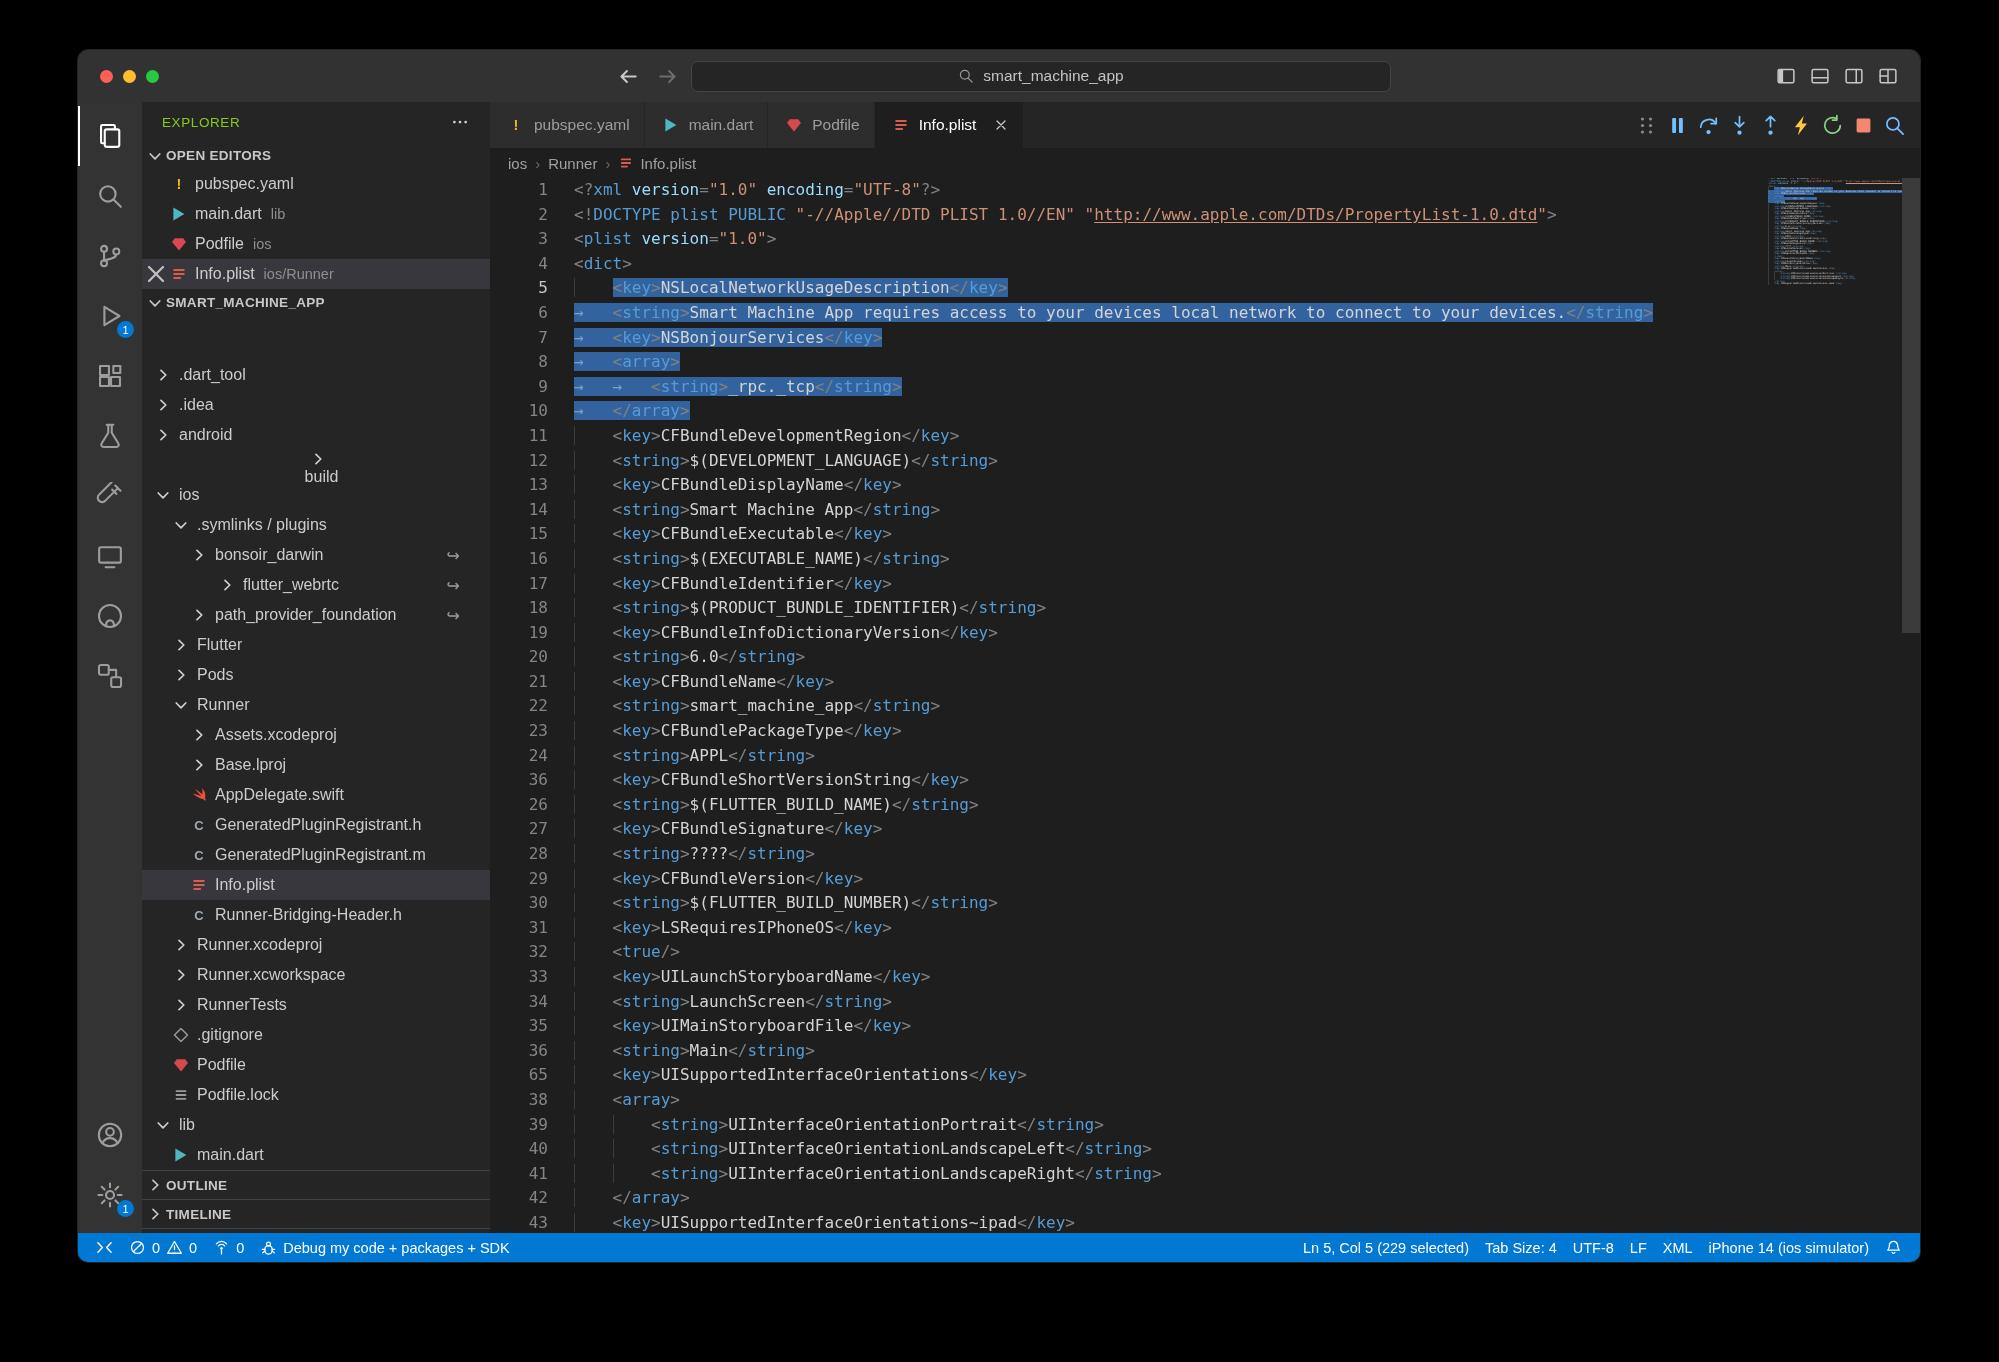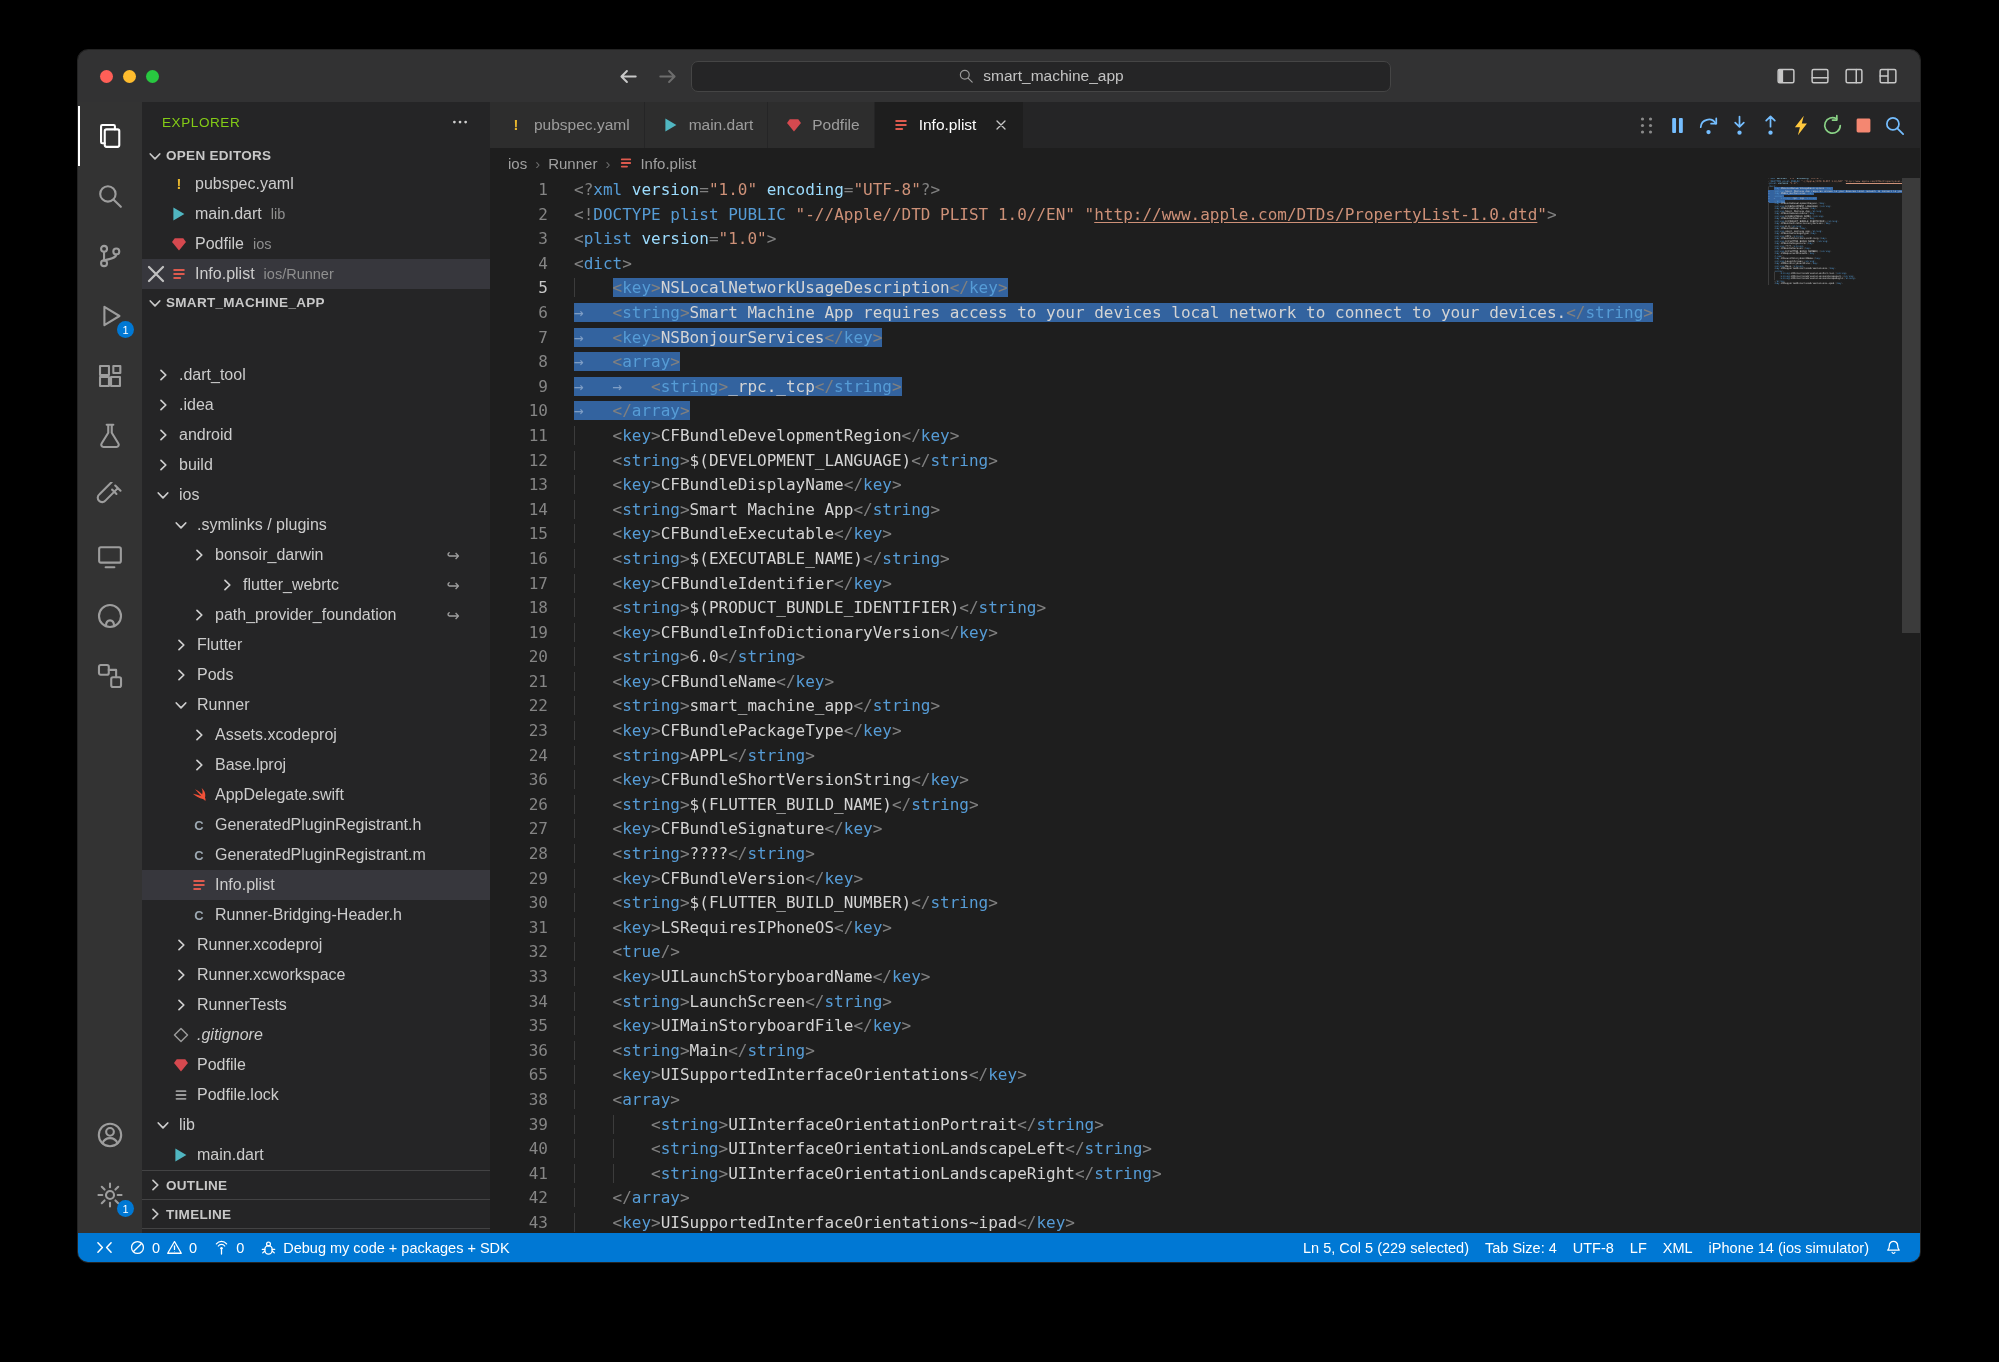--- a/index.html
+++ b/index.html
@@ -372,21 +372,21 @@
             <span class="label">.idea</span>
           </div>
           <div class="row" style="padding-left: 12px;">
             <span class="icon chev">
               <svg viewBox="0 0 16 16" fill="none" stroke="currentColor" stroke-width="1.2" stroke-linecap="round" stroke-linejoin="round">
                 <path d="M6.2 3.8l4.3 4.2-4.3 4.2" stroke-width="1.5"></path>
               </svg>
             </span>
             <span class="label">android</span>
           </div>
-          <div class="row" style="padding-left: 12px;">
+          <div class="row" style="padding-left: 4px; flex-direction: column;">
             <span class="icon chev">
               <svg viewBox="0 0 16 16" fill="none" stroke="currentColor" stroke-width="1.2" stroke-linecap="round" stroke-linejoin="round">
                 <path d="M6.2 3.8l4.3 4.2-4.3 4.2" stroke-width="1.5"></path>
               </svg>
             </span>
             <span class="label">build</span>
           </div>
           <div class="row" style="padding-left: 12px;">
             <span class="icon chev">
               <svg viewBox="0 0 16 16" fill="none" stroke="currentColor" stroke-width="1.2" stroke-linecap="round" stroke-linejoin="round">
@@ -529,21 +529,21 @@
             <span class="label">Runner.xcworkspace</span>
           </div>
           <div class="row" style="padding-left: 30px;">
             <span class="icon chev">
               <svg viewBox="0 0 16 16" fill="none" stroke="currentColor" stroke-width="1.2" stroke-linecap="round" stroke-linejoin="round">
                 <path d="M6.2 3.8l4.3 4.2-4.3 4.2" stroke-width="1.5"></path>
               </svg>
             </span>
             <span class="label">RunnerTests</span>
           </div>
-          <div class="row" style="padding-left: 30px; font-style: italic;">
+          <div class="row" style="padding-left: 30px;">
             <span class="icon ficon">
               <svg viewBox="0 0 16 16" fill="none" stroke="currentColor" stroke-width="1.2" stroke-linecap="round" stroke-linejoin="round">
                 <path d="M8 2.2L13.8 8 8 13.8 2.2 8z" stroke="#9a9a9a" stroke-width="1.3"></path>
               </svg>
             </span>
             <span class="label">.gitignore</span>
           </div>
           <div class="row" style="padding-left: 30px;">
             <span class="icon ficon">
               <svg viewBox="0 0 16 16" fill="none" stroke="currentColor" stroke-width="1.2" stroke-linecap="round" stroke-linejoin="round">

